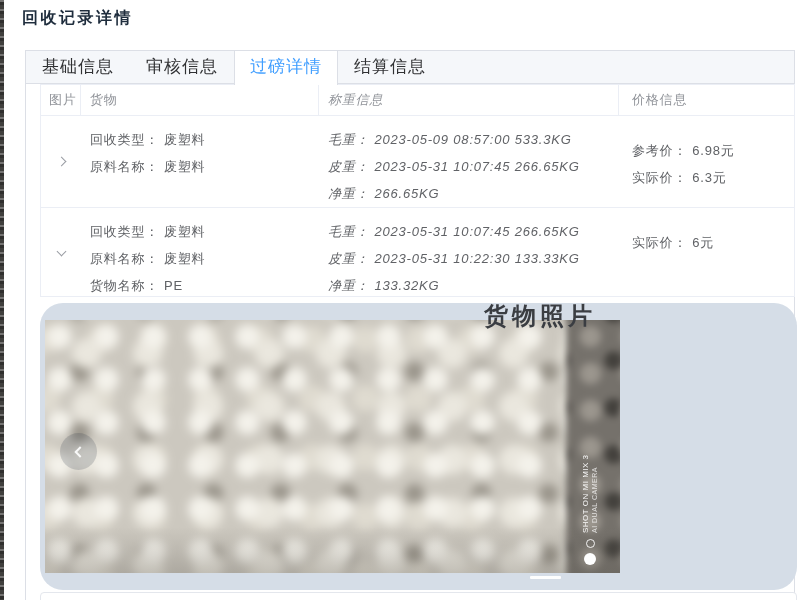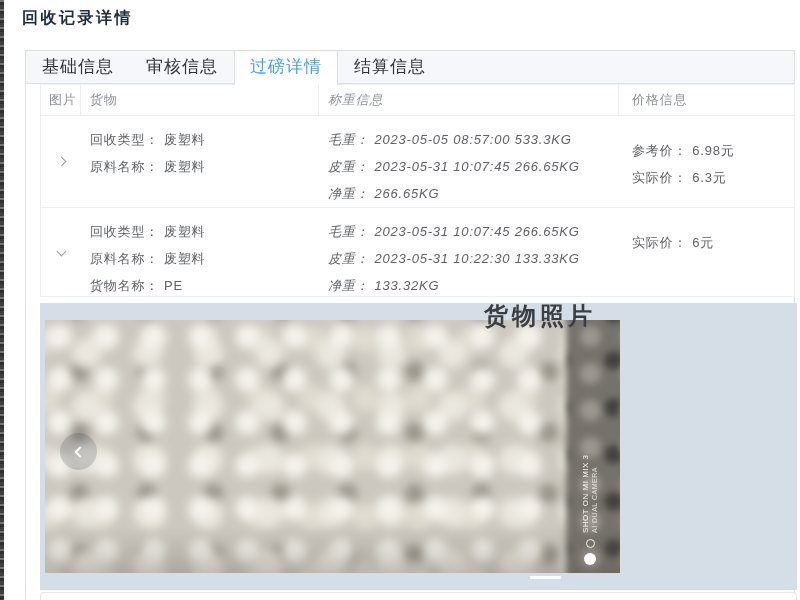--- a/index.html
+++ b/index.html
@@ -44,21 +44,21 @@
   .kv { line-height:27px; white-space:nowrap; color:#606266; }
   .kv .v { margin-left:5px; }
   .col-price .pad { padding-top:21px; }
   .chev { display:inline-block; width:7px; height:7px;
     border-right:1.5px solid #999ca3; border-bottom:1.5px solid #999ca3; cursor:pointer; }
   .chev-right { transform:rotate(-45deg); }
   .chev-down { transform:rotate(45deg); margin-top:-3px; }
 
   
   .photo-section { position:absolute; left:40px; top:303px; width:757px; height:287px;
-    background:#d5dde7; }
+    background:#d5dde7;border-radius:23px; }
   .photo-title { position:absolute; left:500px; top:-3px; transform:translateX(-50%);
     font-size:24px; font-weight:bold; color:#3a3d42; letter-spacing:4px; white-space:nowrap; z-index:3; }
   .photo { position:absolute; left:5px; top:17px; width:575px; height:253px; overflow:hidden;
     background:#cbc7be; }
   .photo .texture { position:absolute; left:-12px; top:-12px; right:-12px; bottom:-12px;
     background-color:#ccc8bf;
     background-image:
       radial-gradient(circle, #f4f2eb 0 8px, rgba(244,242,235,0) 16px),
       radial-gradient(circle, #eae7de 0 10px, rgba(234,231,222,0) 19px),
       radial-gradient(circle, #dfdbd0 0 9px, rgba(223,219,208,0) 17px),
@@ -126,21 +126,21 @@
 
     <div class="trow tbody-row">
       <div class="cell col-img">
         <span class="chev chev-right"></span>
       </div>
       <div class="cell col-goods stack">
         <div class="kv"><span class="k">回收类型：</span><span class="v">废塑料</span></div>
         <div class="kv"><span class="k">原料名称：</span><span class="v">废塑料</span></div>
       </div>
       <div class="cell col-weigh stack">
-        <div class="kv"><span class="k">毛重：</span><span class="v">2023-05-05 08:57:00 533.3KG</span></div>
+        <div class="kv"><span class="k">毛重：</span><span class="v">2023-05-09 08:57:00 533.3KG</span></div>
         <div class="kv"><span class="k">皮重：</span><span class="v">2023-05-31 10:07:45 266.65KG</span></div>
         <div class="kv"><span class="k">净重：</span><span class="v">266.65KG</span></div>
       </div>
       <div class="cell col-price">
         <div class="pad">
           <div class="kv"><span class="k">参考价：</span><span class="v">6.98元</span></div>
           <div class="kv"><span class="k">实际价：</span><span class="v">6.3元</span></div>
         </div>
       </div>
     </div>

